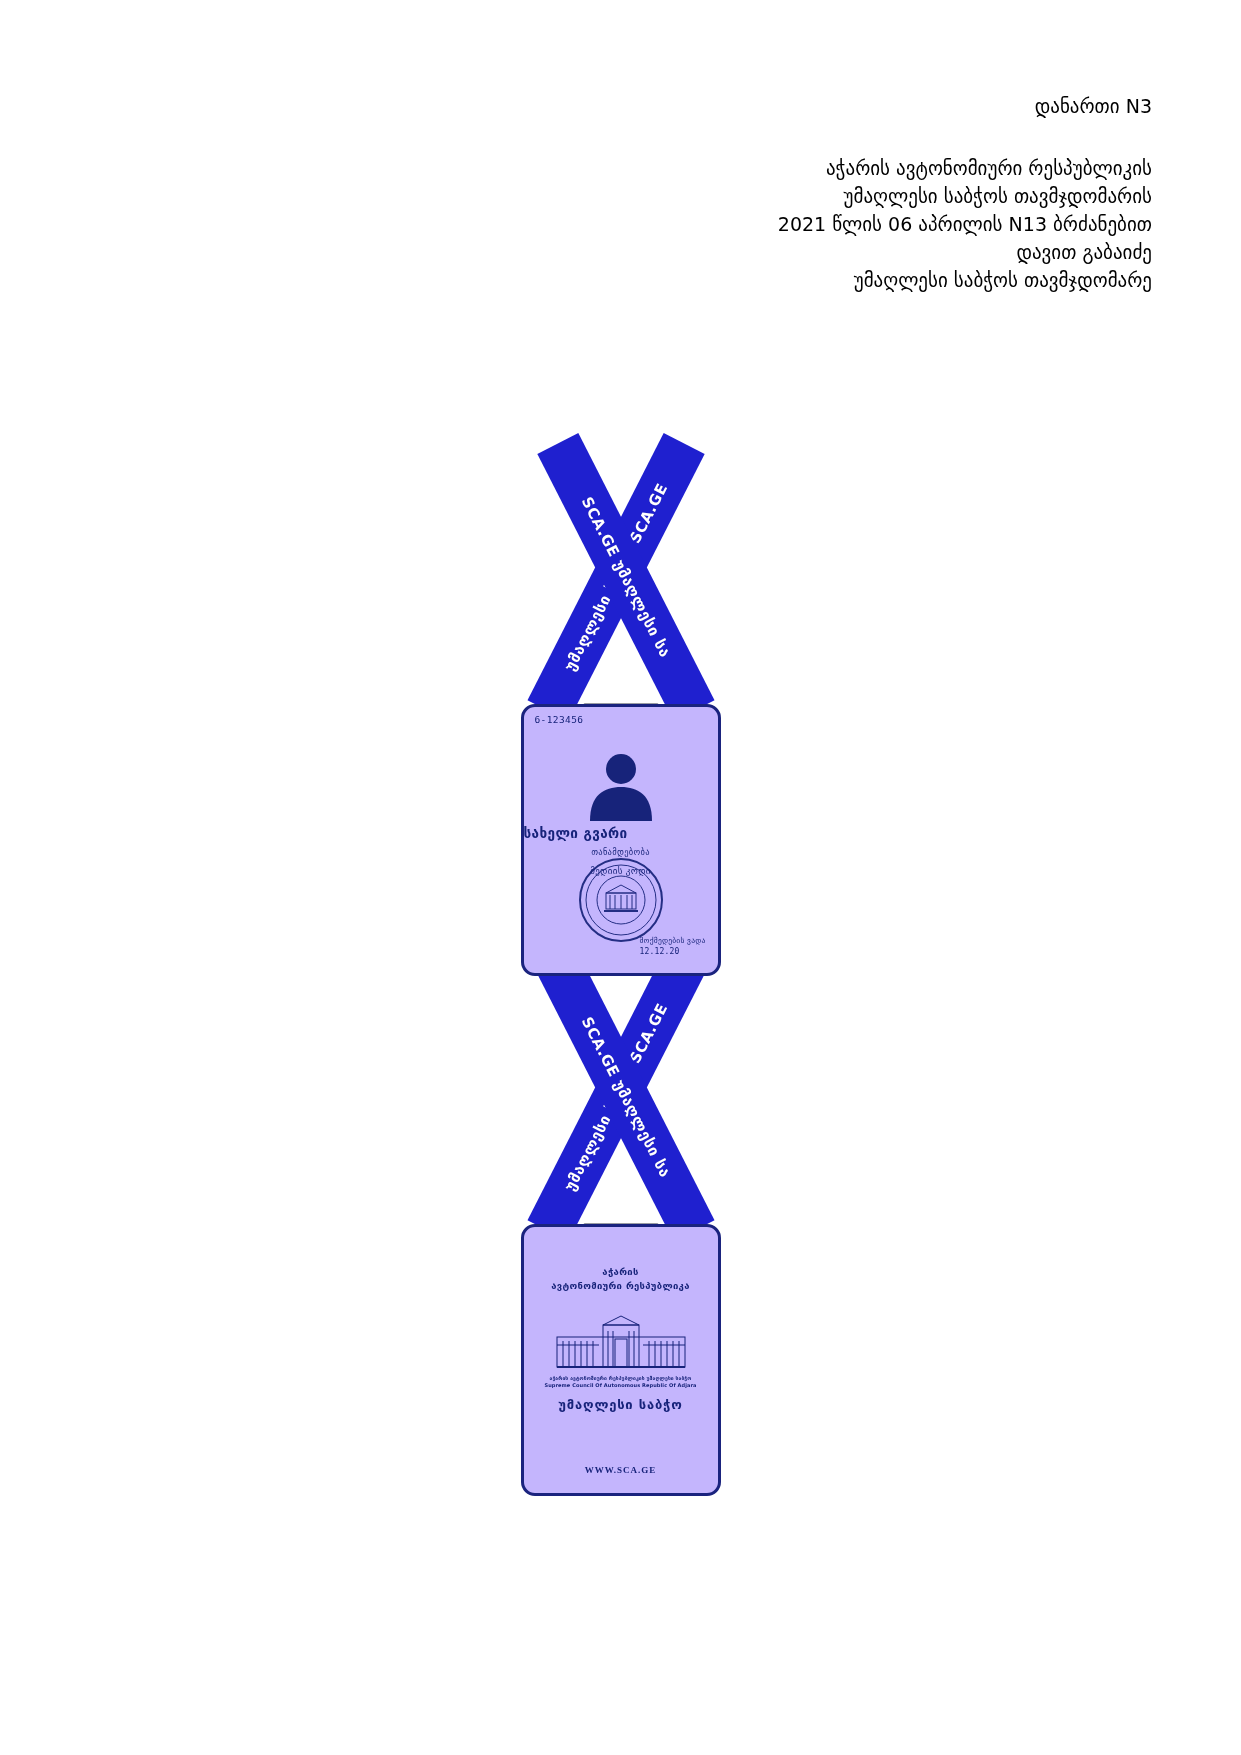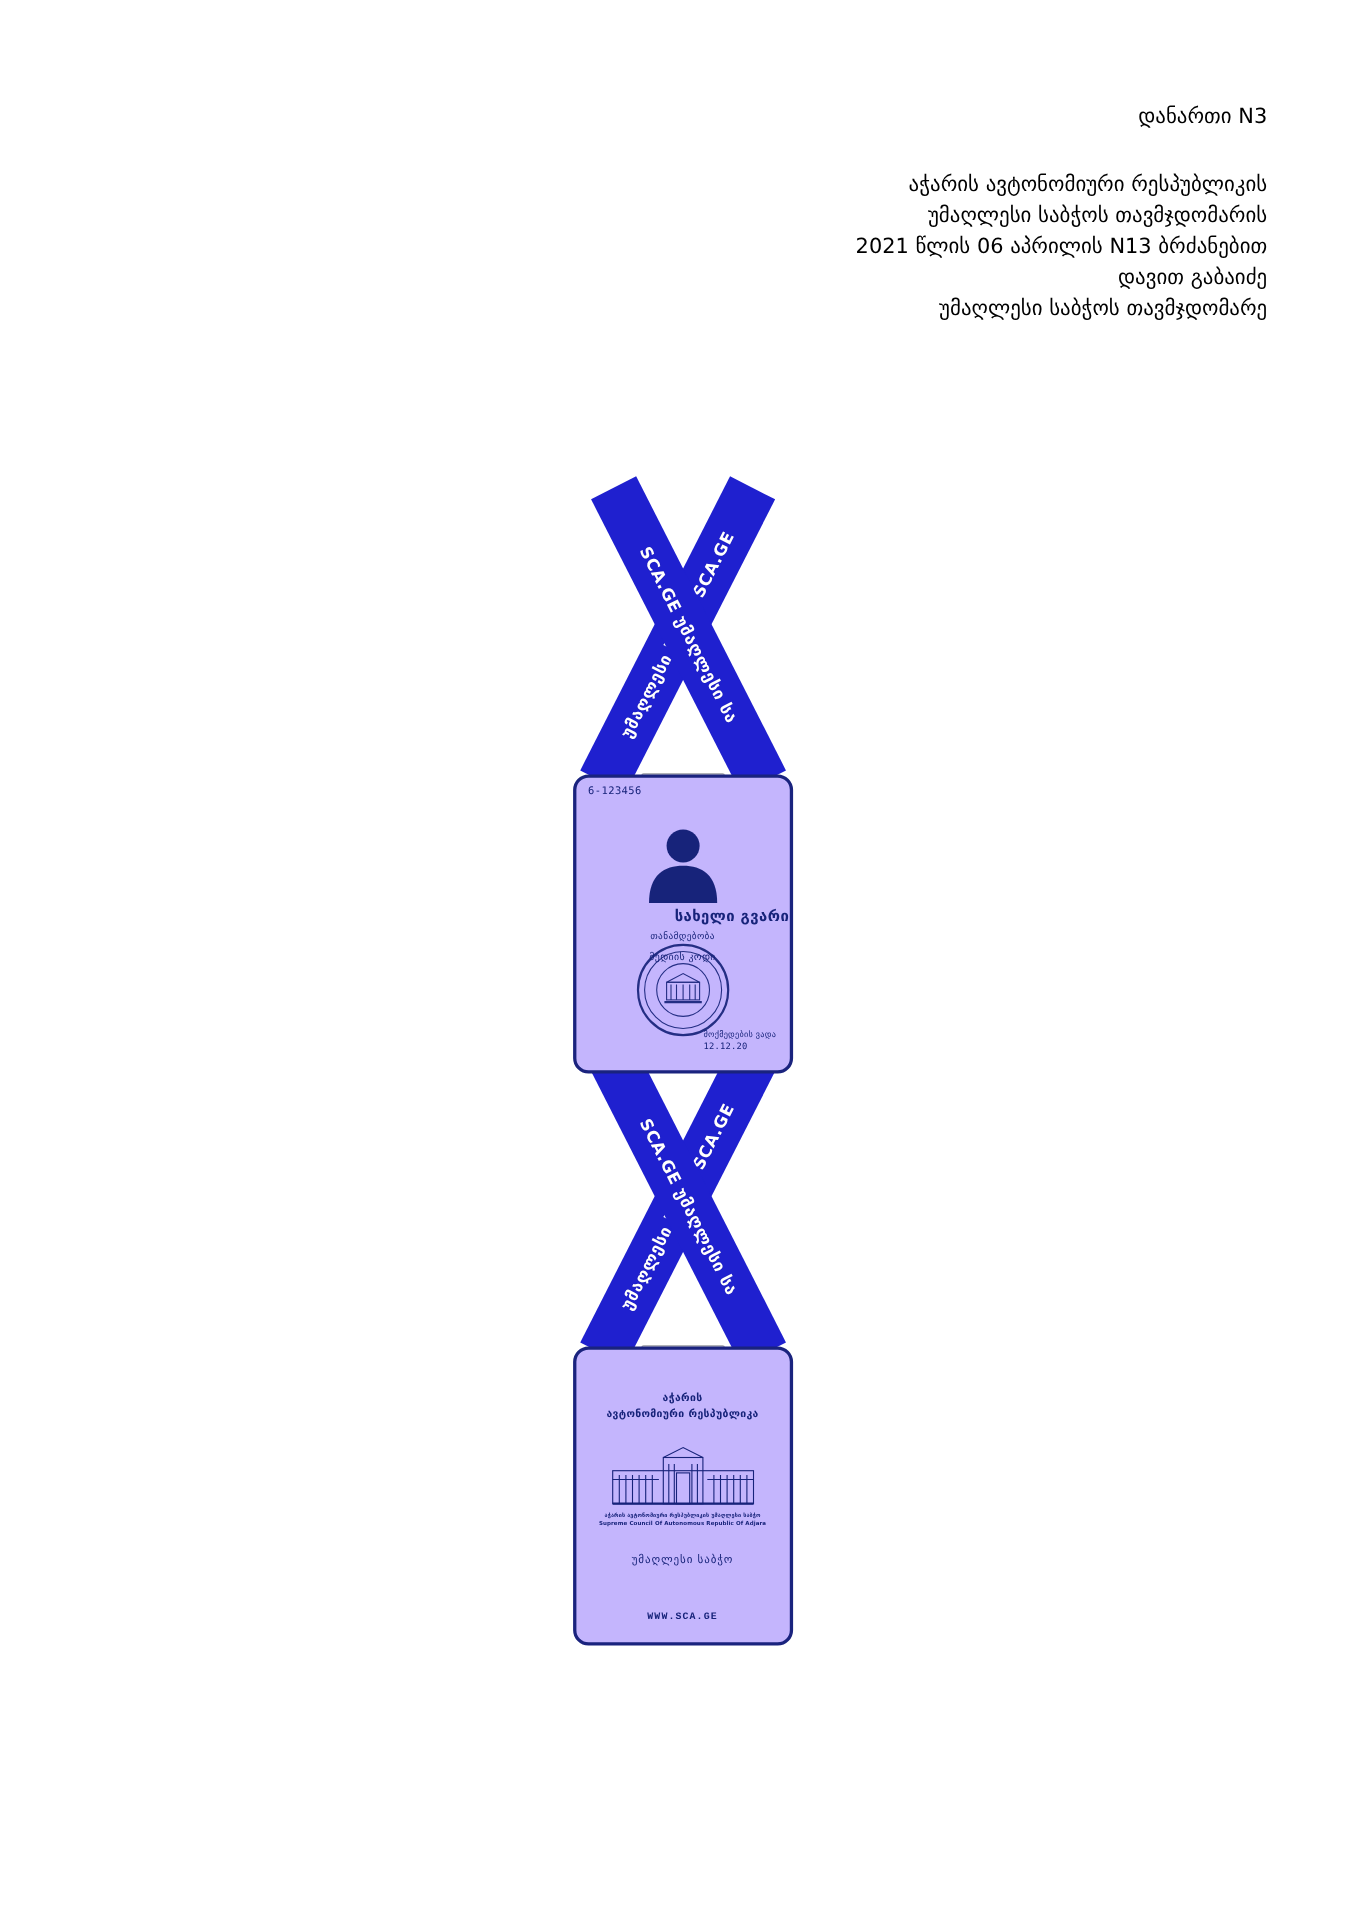--- a/index.html
+++ b/index.html
@@ -124,21 +124,21 @@
     transform: translateX(-50%);
     width: 78px;
     height: 72px;
   }
 
   .card-name {
     position: absolute;
     top: 118px;
     left: 0;
     width: 100%;
-    text-align: right;
+    text-align: left;
     color: #17237a;
     font-size: 13.5px;
     font-weight: bold;
     letter-spacing: .4px;
   }
   .card-role {
     position: absolute;
     top: 140px;
     left: 0;
     width: 100%;
@@ -211,40 +211,40 @@
     width: 100%;
     text-align: center;
     color: #17237a;
     font-size: 5px;
     line-height: 7px;
     letter-spacing: .1px;
     font-weight: bold;
   }
   .back-title {
     position: absolute;
-    top: 186px;
-    left: 0;
-    width: 100%;
-    text-align: center;
-    color: #17237a;
-    font-size: 10px;
-    font-weight: normal;
+    top: 170px;
+    left: 0;
+    width: 100%;
+    text-align: center;
+    color: #17237a;
+    font-size: 13px;
+    font-weight: bold;
     letter-spacing: .8px;
   }
   .back-url {
     position: absolute;
     bottom: 18px;
     left: 0;
     width: 100%;
     text-align: center;
     color: #17237a;
     font-size: 9px;
     font-weight: bold;
     letter-spacing: 1px;
-    font-family: Liberation Mono, monospace;
+    font-family: Liberation Serif, serif;
   }
 </style>
 </head>
 <body>
 
 <div class="header">
   <span class="line">დანართი N3</span>
   <span class="line gap-2">აჭარის ავტონომიური რესპუბლიკის</span>
   <span class="line">უმაღლესი საბჭოს თავმჯდომარის</span>
   <span class="line">2021 წლის 06 აპრილის N13 ბრძანებით</span>

